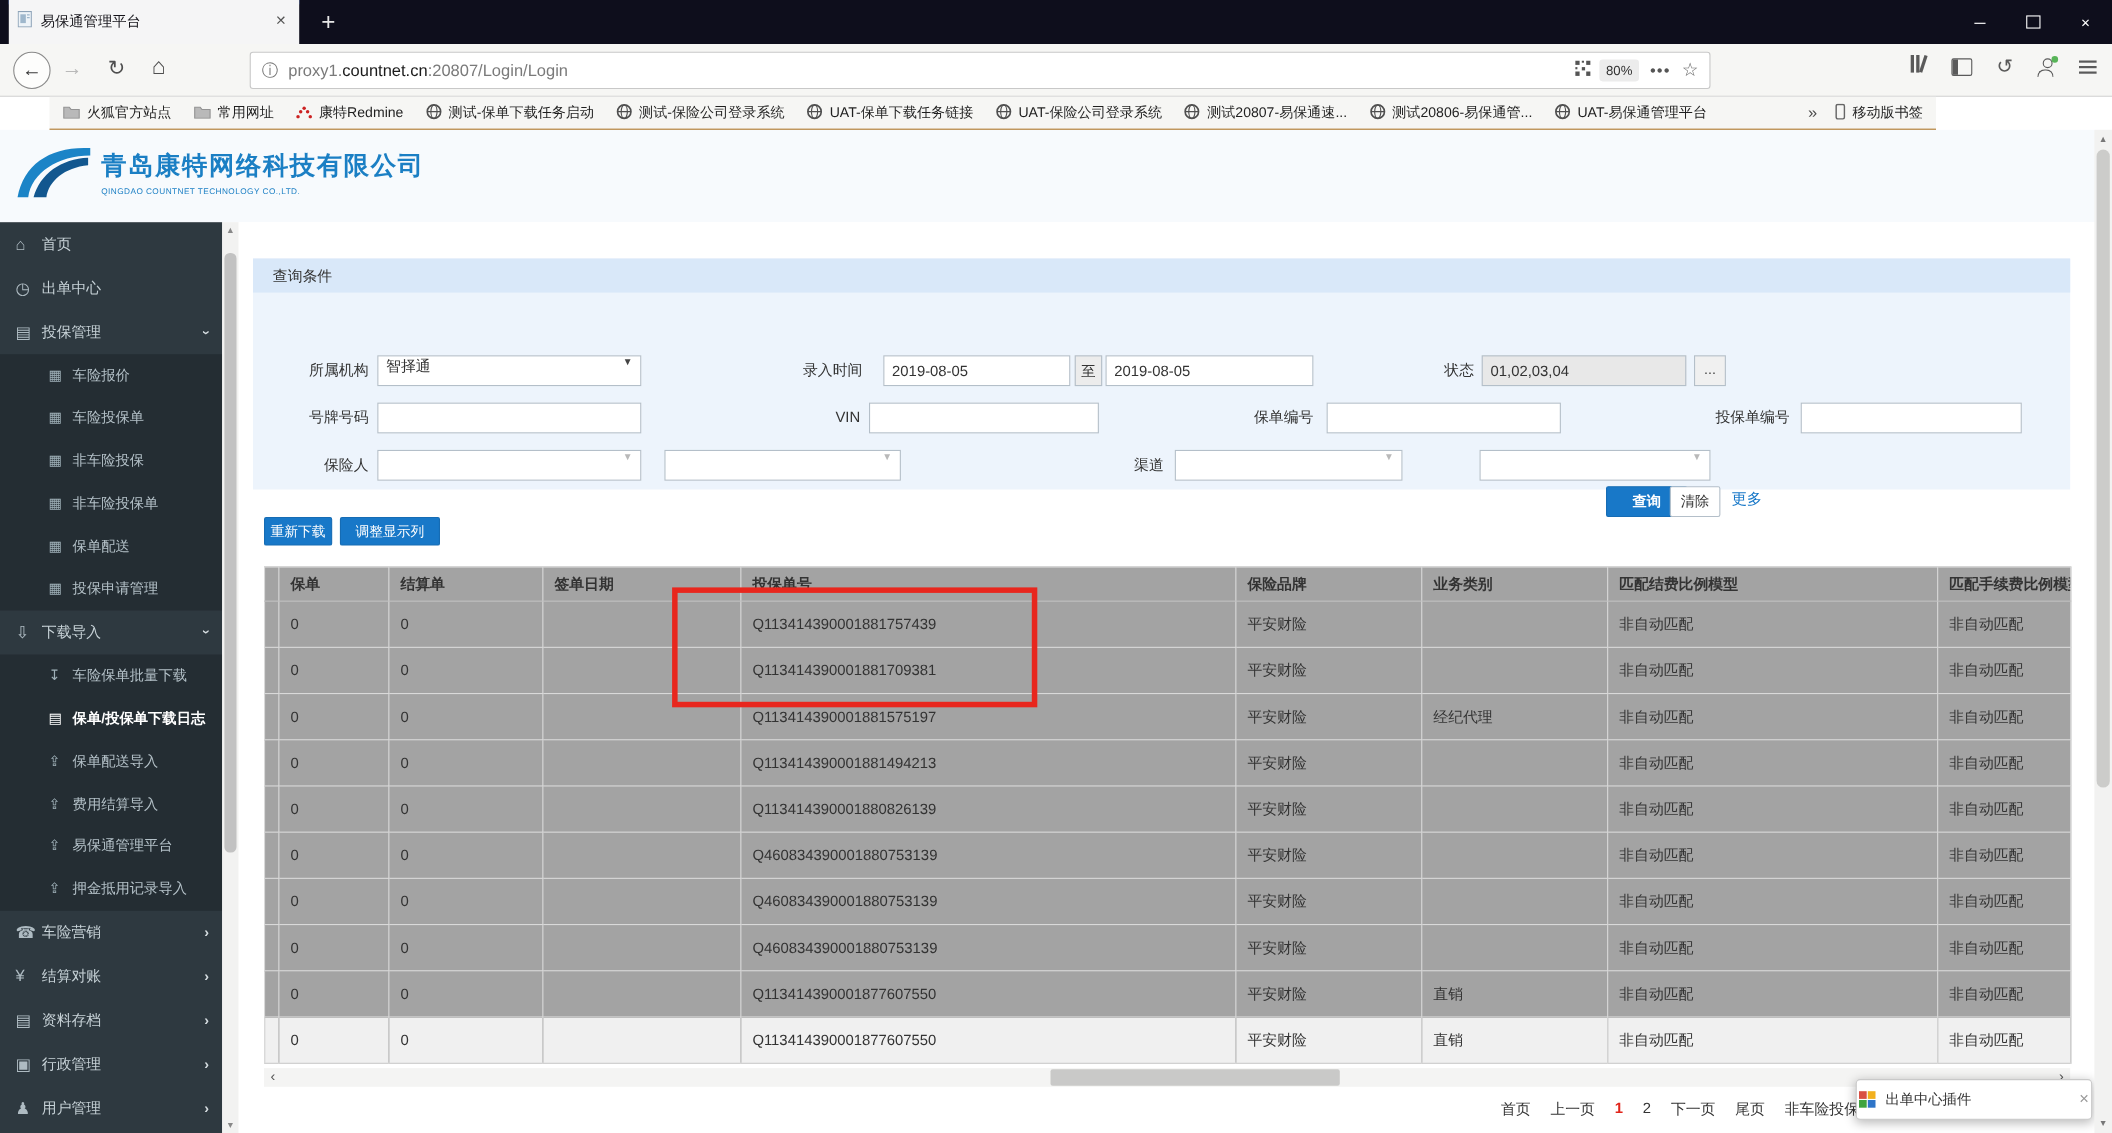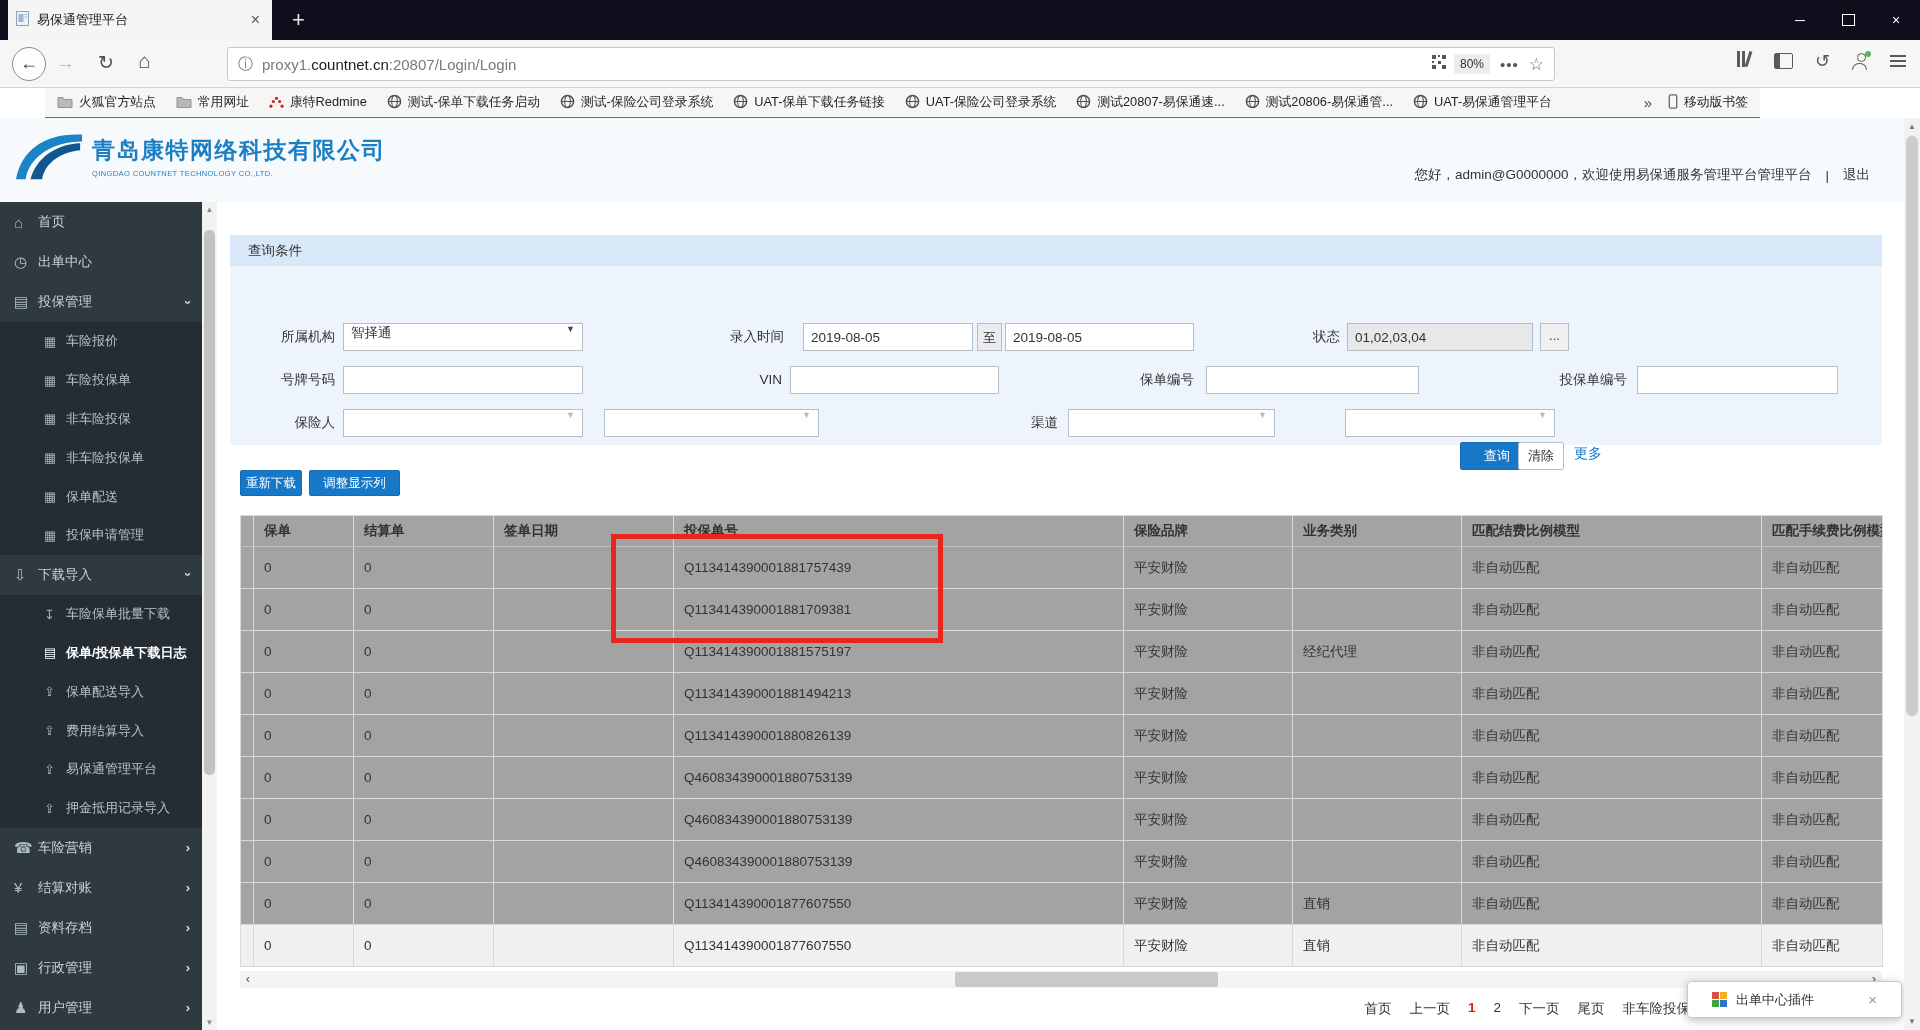--- a/index.html
+++ b/index.html
@@ -99,21 +99,21 @@
   #lbl-vin{left:490px;top:131px;width:62px;} #inp-vin{left:560px;top:131px;width:209px;}
   #lbl-policyno{left:880px;top:131px;width:84px;} #inp-policyno{left:976px;top:131px;width:213px;}
   #lbl-appno{left:1300px;top:131px;width:97px;} #inp-appno{left:1407px;top:131px;width:201px;}
   
   #lbl-insurer{left:0;top:174px;width:105px;} #sel-insurer{left:113px;top:174px;width:240px;}
   #sel-insurer2{left:374px;top:174px;width:215px;}
   #lbl-channel{left:770px;top:174px;width:58px;} #sel-channel{left:838px;top:174px;width:207px;}
   #sel-channel2{left:1115px;top:174px;width:210px;}
   
   .blue-btn{background:#1878c8;color:#fff;border:1px solid #166cb4;font-size:13px;text-align:center;box-sizing:border-box;}
-  #btn-search{position:absolute;left:1230px;top:207px;width:74px;height:28px;line-height:26px;border-radius:2px;}
+  #btn-search{position:absolute;left:1230px;top:207px;width:74px;height:28px;line-height:26px;border-radius:2px;font-weight:bold;}
   #btn-clear{position:absolute;left:1288px;top:207px;width:46px;height:28px;line-height:26px;background:#fff;border:1px solid #b4bfc9;color:#333;font-size:13px;text-align:center;box-sizing:border-box;border-radius:2px;}
   #link-more{position:absolute;left:1344px;top:210px;font-size:14px;color:#1878c8;}
 
   #btn-redownload{position:absolute;left:23px;top:268px;width:62px;height:26px;line-height:24px;border-radius:2px;font-size:12.5px;}
   #btn-adjustcols{position:absolute;left:92px;top:268px;width:91px;height:26px;line-height:24px;border-radius:2px;font-size:12.5px;}
 
   
   #dtable{position:absolute;left:23px;top:313px;border-collapse:collapse;table-layout:fixed;width:1642px;background:#a3a3a3;font-size:13.5px;color:#333;border:1px solid #b5b5b5;}
   #dtable th,#dtable td{border:1px solid #d9d9d9;padding:0 10px;white-space:nowrap;overflow:hidden;text-align:left;font-weight:normal;}
   #dtable th{height:30px;font-weight:bold;border-bottom:1px solid #c0c0c0;}
@@ -125,21 +125,21 @@
   
   #hscroll{position:absolute;left:23px;top:769px;width:1642px;height:17px;background:#f4f4f3;}
   #hscroll .harr{position:absolute;top:0;width:16px;height:17px;text-align:center;line-height:16px;color:#555;font-size:13px;}
   #hthumb{position:absolute;left:715px;top:1px;width:263px;height:15px;background:#c9c9c8;border-radius:2px;}
 
   
   #pagination{position:absolute;left:0;top:798px;width:1473px;display:flex;justify-content:flex-end;gap:18px;font-size:13.5px;color:#333;}
   #pagination .pg.current{color:#e1251b;font-weight:bold;}
 
   
-  #plugin-popup{position:absolute;left:1470px;top:779px;width:215px;height:37px;background:#fff;border:1px solid #c9c9c9;border-radius:4px;box-shadow:0 2px 10px rgba(0,0,0,.28);display:flex;align-items:center;padding:0 24px;box-sizing:border-box;z-index:9;}
+  #plugin-popup{position:absolute;left:1470px;top:779px;width:215px;height:37px;background:#fff;border:1px solid #c9c9c9;border-radius:4px;box-shadow:0 2px 10px rgba(0,0,0,.28);display:flex;align-items:center;padding:0 2px;box-sizing:border-box;z-index:9;}
   #plugin-icon{display:grid;grid-template-columns:7px 7px;grid-template-rows:7px 7px;gap:1px;}
   #plugin-icon i{display:block;}
   #plugin-label{font-size:13px;color:#333;margin-left:9px;}
   #plugin-close{margin-left:auto;color:#999;font-size:15px;}
 
   
   #vscroll{position:absolute;left:1904px;top:118px;width:16px;height:912px;background:#f2f2f1;}
   #vscroll .arr{position:absolute;left:0;width:16px;text-align:center;font-size:8px;color:#777;}
   #vthumb{position:absolute;left:2px;top:18px;width:12px;height:580px;background:#ccccca;border-radius:6px;}
 </style>
@@ -305,25 +305,20 @@
   <div id="appheader">
     <div id="logo">
       <svg width="70" height="52" viewBox="0 0 72 52">
         <path d="M2 50 C8 18 34 2 70 4 L70 11 C40 11 15 27 12 50 Z" fill="#1b84c7"></path>
         <path d="M17 50 C23 28 43 14 68 13 L68 20 C46 22 31 35 29 50 Z" fill="#12578f"></path>
       </svg>
       <div id="logo-text">
         <div id="company-cn">青岛康特网络科技有限公司</div>
         <div id="company-en">QINGDAO COUNTNET TECHNOLOGY CO.,LTD.</div>
       </div>
-    </div>
-    <div id="greeting-wrap">
-      <span>您好，admin@G0000000，欢迎使用易保通服务管理平台管理平台</span>
-      <span>|</span>
-      <a id="logout-link">退出</a>
     </div>
   </div>
 
   <div id="sidebar">
       <div id="sidebar-menu">
         <div class="sb-item">
           <span class="ic">⌂</span>
           <span>首页</span>
         </div>
         <div class="sb-item">

